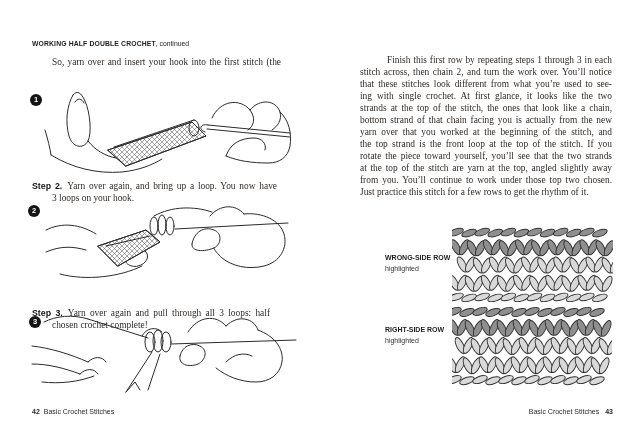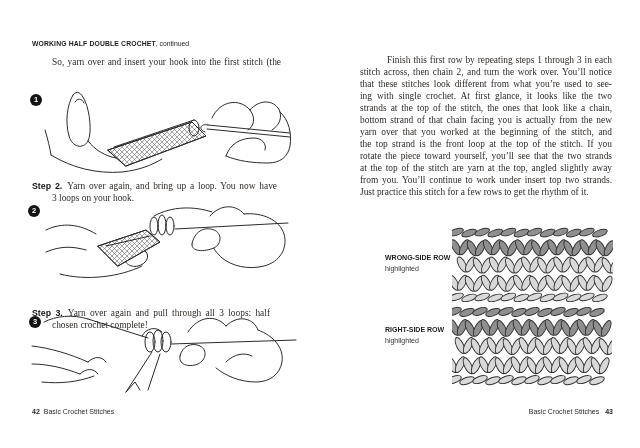--- a/index.html
+++ b/index.html
@@ -181,21 +181,21 @@
     <div class="ln indent1">Finish this first row by repeating steps 1 through 3 in each</div>
     <div class="ln">stitch across, then chain 2, and turn the work over. You’ll notice</div>
     <div class="ln">that these stitches look different from what you’re used to see-</div>
     <div class="ln">ing with single crochet. At first glance, it looks like the two</div>
     <div class="ln">strands at the top of the stitch, the ones that look like a chain,</div>
     <div class="ln">bottom strand of that chain facing you is actually from the new</div>
     <div class="ln">yarn over that you worked at the beginning of the stitch, and</div>
     <div class="ln">the top strand is the front loop at the top of the stitch. If you</div>
     <div class="ln">rotate the piece toward yourself, you’ll see that the two strands</div>
     <div class="ln">at the top of the stitch are yarn at the top, angled slightly away</div>
-    <div class="ln">from you. You’ll continue to work under insert top two strands.</div>
+    <div class="ln">from you. You’ll continue to work under those top two chosen.</div>
     <div class="ln last">Just practice this stitch for a few rows to get the rhythm of it.</div>
   </div>
 
   <div class="abs sans" style="left:65px;top:252px;">
     <div class="figlabel">WRONG-SIDE ROW</div>
     <div class="figsub">highlighted</div>
   </div>
 
   <svg class="abs" style="left:132px;top:225px;" width="161" height="77" viewBox="0 0 160 76" preserveAspectRatio="none">
     <g stroke="#2f2f2f" stroke-width="0.9">

